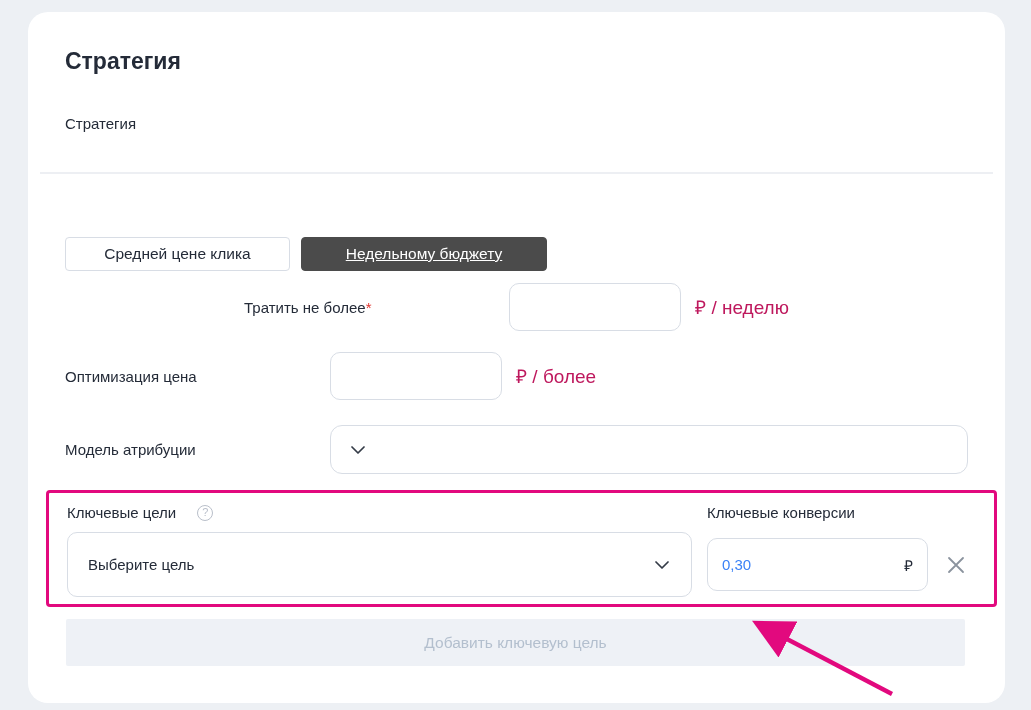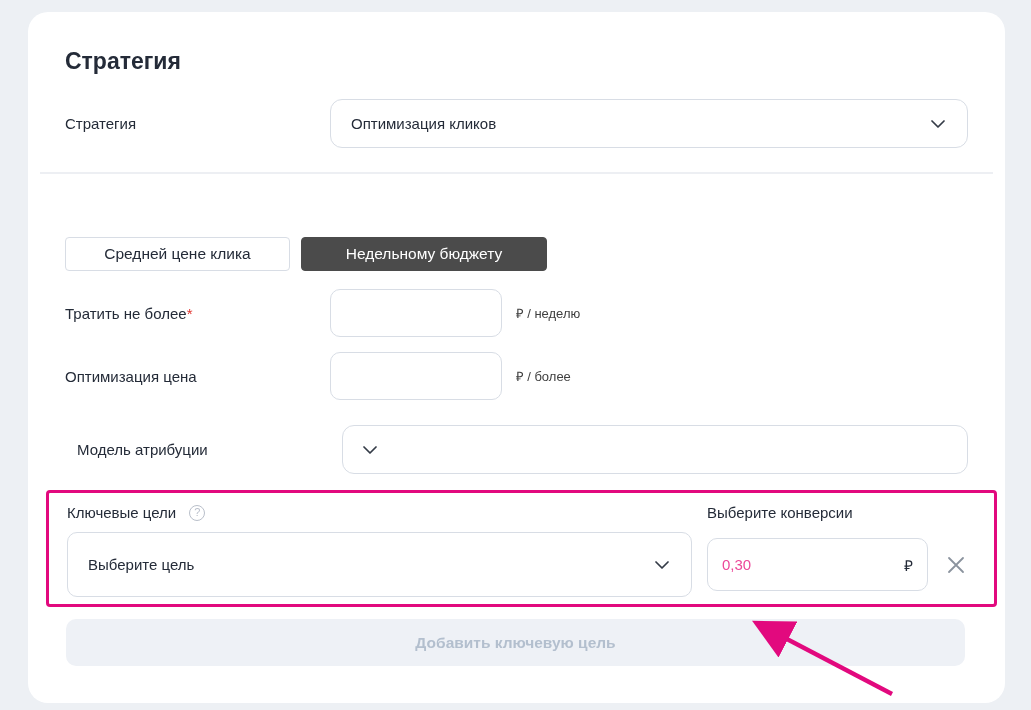--- a/index.html
+++ b/index.html
@@ -34,122 +34,115 @@
     font-size:15px; color:#242b38; background:#fff; cursor:pointer;
   }
   .chev { flex:0 0 auto; }
 
   .toggle-btn {
     height:34px; border-radius:4px;
     display:flex; align-items:center; justify-content:center;
     font-size:15.5px; cursor:pointer;margin-top:48px;
   }
   .toggle-off { width:225px; background:#fff; border:1px solid #d8dde5; color:#242b38; }
-  .toggle-on  { width:246px; background:#4b4b4b; border:1px solid #4b4b4b; color:#ffffff; margin-left:11px; }
+  .toggle-on  { width:246px; background:#4b4b4b; border:1px solid #4b4b4b; color:#ffffff; margin-left:11px;text-decoration:underline; }
 
   .text-input {
     width:172px; height:48px;
     border:1px solid #d8dde5; border-radius:10px;
     font-size:15px; color:#242b38; padding:0 14px;
     font-family:"Liberation Sans", sans-serif; outline:none; background:#fff;
   }
-  .suffix { margin-left:14px; font-size:13px; color:#404040; }
+  .suffix { margin-left:14px; font-size:19px; color:#be185d; }
 
   .divider { position:absolute; left:12px; width:953px; height:2px; background:#edeff3; top:160px; }
 
   .goals-box {
     position:absolute; left:18px; top:478px; width:951px; height:117px;
     border:3px solid #e2097e; border-radius:4px; background:#fff;
     padding:11px 15px 0 18px;
   }
   .goals-labels { display:flex; align-items:center; font-size:15px; color:#242b38; }
-  .goals-label-left { flex:0 0 640px; display:flex; align-items:center; gap:13px; }
+  .goals-label-left { flex:0 0 640px; display:flex; align-items:center; gap:21px; }
   .qicon {
     width:16px; height:16px; border:1.5px solid #b9bfca; border-radius:50%;
     color:#b9bfca; font-size:11px; line-height:13px;
     display:inline-flex; align-items:center; justify-content:center; cursor:pointer;
   }
   .goals-controls { display:flex; align-items:center; margin-top:11px; }
   .goal-select { flex:0 0 625px; height:65px; border-radius:10px; }
   .value-input-wrap {
     margin-left:15px; width:221px; height:53px;
     border:1px solid #d8dde5; border-radius:10px;
     display:flex; align-items:center; padding:0 14px; background:#fff;
   }
   .value-input-wrap input {
     border:none; outline:none; flex:1; min-width:0;
-    font-size:15px; color:#ec4899; font-family:"Liberation Sans", sans-serif;
+    font-size:15px; color:#3b82f6; font-family:"Liberation Sans", sans-serif;
   }
   .currency { font-size:15px; color:#242b38; }
   .x-icon { margin-left:17px; cursor:pointer; flex:0 0 auto; }
 
   .add-btn {
     position:absolute; left:38px; top:607px; width:899px; height:47px;
-    background:#eef1f6; border:none; border-radius:10px;
+    background:#eef1f6; border:none; border-radius:2px;
     font-size:15.5px; color:#b3bfce; cursor:pointer;
     font-family:"Liberation Sans", sans-serif;
-    font-weight:bold;
   }
 
   .arrow-overlay { position:absolute; left:0; top:0; pointer-events:none; }
 </style>
 </head>
 <body>
 
 <div class="card">
 
   <div class="title">Стратегия</div>
 
   <div class="row" style="top:87px; height:49px;">
     <div class="label">Стратегия</div>
-    <div class="select">
-      <span>Оптимизация кликов</span>
-      <svg class="chev" width="14" height="8" viewBox="0 0 14 8">
-          <polyline points="1,1 7,7 13,1" fill="none" stroke="#343b47" stroke-width="1.7" stroke-linecap="round" stroke-linejoin="round"></polyline>
-        </svg>
-    </div>
   </div>
 
   <div class="divider"></div>
 
   <div class="row" style="top:194px; height:47px;">
     <div class="toggle-btn toggle-off">Средней цене клика</div>
     <div class="toggle-btn toggle-on">Недельному бюджету</div>
   </div>
 
-  <div class="row" style="top:277px; height:48px;">
+  <div class="row" style="top:271px; height:48px;justify-content:center;">
     <div class="label">
       <span>Тратить не более</span><span class="req">*</span>
     </div>
     <input class="text-input" value="" style="">
     <span class="suffix">₽ / неделю</span>
   </div>
 
   <div class="row" style="top:340px; height:48px;">
     <div class="label">Оптимизация цена</div>
     <input class="text-input" value="" style="">
     <span class="suffix">₽ / более</span>
   </div>
 
-  <div class="row" style="top:413px; height:49px;margin-left:12px;">
+  <div class="row" style="top:413px; height:49px;">
     <div class="label">Модель атрибуции</div>
     <div class="select">
       <svg class="chev" width="14" height="8" viewBox="0 0 14 8">
           <polyline points="1,1 7,7 13,1" fill="none" stroke="#343b47" stroke-width="1.7" stroke-linecap="round" stroke-linejoin="round"></polyline>
         </svg>
     </div>
   </div>
 
   <div class="goals-box">
     <div class="goals-labels">
       <div class="goals-label-left">
         <span>Ключевые цели</span>
         <span class="qicon">?</span>
       </div>
-      <div>Выберите конверсии</div>
+      <div>Ключевые конверсии</div>
     </div>
     <div class="goals-controls">
       <div class="select goal-select">
         <span>Выберите цель</span>
         <svg class="chev" width="14" height="8" viewBox="0 0 14 8">
             <polyline points="1,1 7,7 13,1" fill="none" stroke="#343b47" stroke-width="1.7" stroke-linecap="round" stroke-linejoin="round"></polyline>
           </svg>
       </div>
       <div class="value-input-wrap">
         <input value="0,30" style="">

